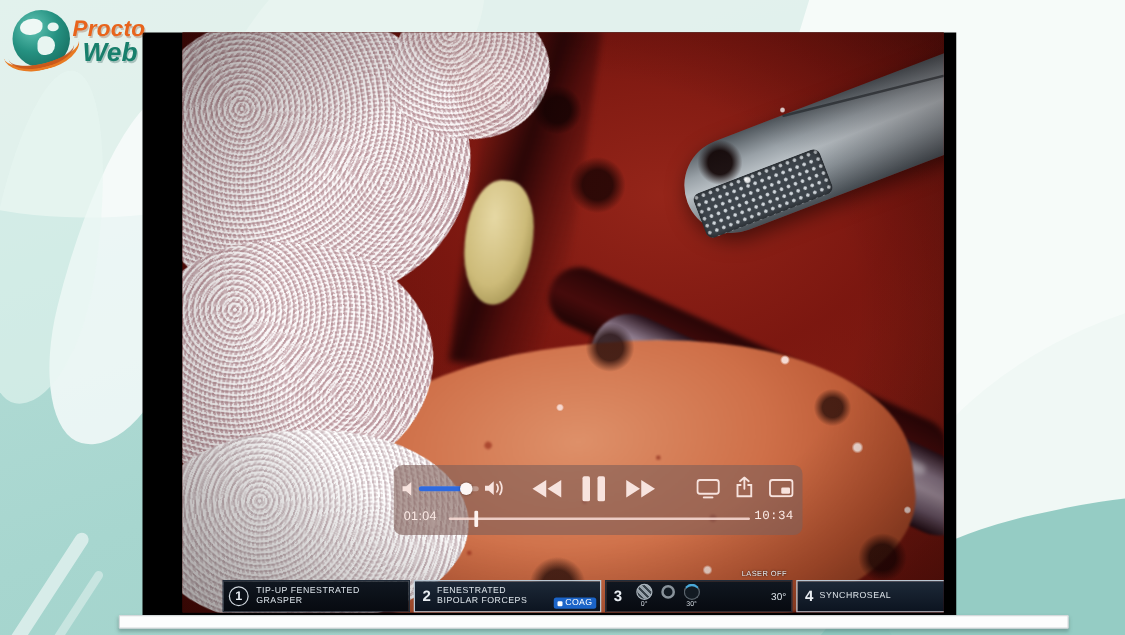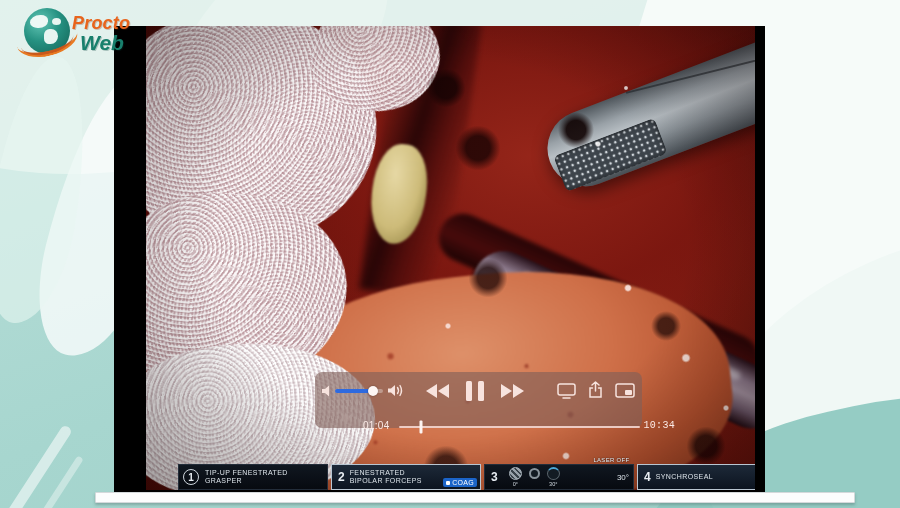--- a/index.html
+++ b/index.html
@@ -22,21 +22,21 @@
   .bgE { top:70px; left:55px; width:100px; height:290px; background:rgba(250,253,252,.8);
          border-radius:50% 50% 55% 45% / 65% 65% 35% 35%; transform:rotate(14deg); }
   .bgF { top:55px; left:-5px; width:85px; height:270px; background:rgba(232,246,242,.6);
          border-radius:50% 50% 55% 45% / 60% 60% 40% 40%; transform:rotate(9deg); }
   .bgG { top:415px; left:22px; width:11px; height:150px; background:rgba(255,255,255,.55);
          border-radius:8px; transform:rotate(33deg); }
   .bgH { top:448px; left:46px; width:7px; height:115px; background:rgba(255,255,255,.38);
          border-radius:8px; transform:rotate(33deg); }
 
   
-  .logo { position:absolute; top:4px; left:20px; width:130px; height:62px; z-index:5; }
+  .logo { position:absolute; top:4px; left:6px; width:130px; height:62px; z-index:5; }
   .globe { position:absolute; top:4px; left:4px; width:46px; height:46px; border-radius:50%;
            background:radial-gradient(circle at 35% 30%, #63c6b6 0%, #259181 45%, #16695c 90%); }
   .globe .land1 { position:absolute; top:7px; left:6px; width:18px; height:13px; background:#eef8f5;
                   border-radius:60% 40% 55% 45%; }
   .globe .land2 { position:absolute; top:21px; left:20px; width:14px; height:15px; background:#e8f5f1;
                   border-radius:45% 55% 60% 40%; }
   .globe .land3 { position:absolute; top:10px; left:28px; width:9px; height:7px; background:#e8f5f1;
                   border-radius:50%; }
   .swoosh { position:absolute; top:18px; left:-4px; width:62px; height:34px;
             border:0 solid transparent; border-bottom:5px solid #e87a22; border-radius:50%;
@@ -147,21 +147,21 @@
   .vol-fill { position:absolute; left:0; top:0; height:100%; border-radius:3px; background:#2e6adf; }
   .vol-knob { position:absolute; top:50%; width:10px; height:10px; border-radius:50%;
               background:#fdf6f4; transform:translate(-50%,-50%); box-shadow:0 0 2px rgba(0,0,0,.4); }
   .tri { width:0; height:0; border-top:7px solid transparent; border-bottom:7px solid transparent; }
   .tri-l { border-right:11px solid #f7e3de; }
   .tri-r { border-left:11px solid #f7e3de; }
   .rew,.ffw { display:flex; }
   .rew .tri + .tri, .ffw .tri + .tri { margin-left:1px; }
   .pausebars { display:flex; gap:6px; }
   .pbar { width:6px; height:20px; background:#f8e3de; border-radius:1.5px; }
-  .crow2 { position:absolute; top:46px; left:0; width:100%; height:18px;margin-left:40px; }
+  .crow2 { position:absolute; top:34px; left:0; width:100%; height:18px; }
   .tlabel { position:absolute; font-size:10px; color:#fbeae6; letter-spacing:.3px; top:2px; }
   .t-cur { left:8px; } .t-dur { right:7px;font-family:Liberation Mono, monospace; }
   .ptrack { position:absolute; left:44px; right:42px; top:8px; height:2px;
             background:rgba(250,222,216,.85); border-radius:2px; }
   .playhead { position:absolute; top:50%; width:3px; height:13px; background:#fdf3f0;
               border-radius:1px; transform:translate(-50%,-50%); }
 
   
   .ibar { position:absolute; left:32px; top:438px; width:609px; height:26px; z-index:8;
           display:flex; gap:3px; }

